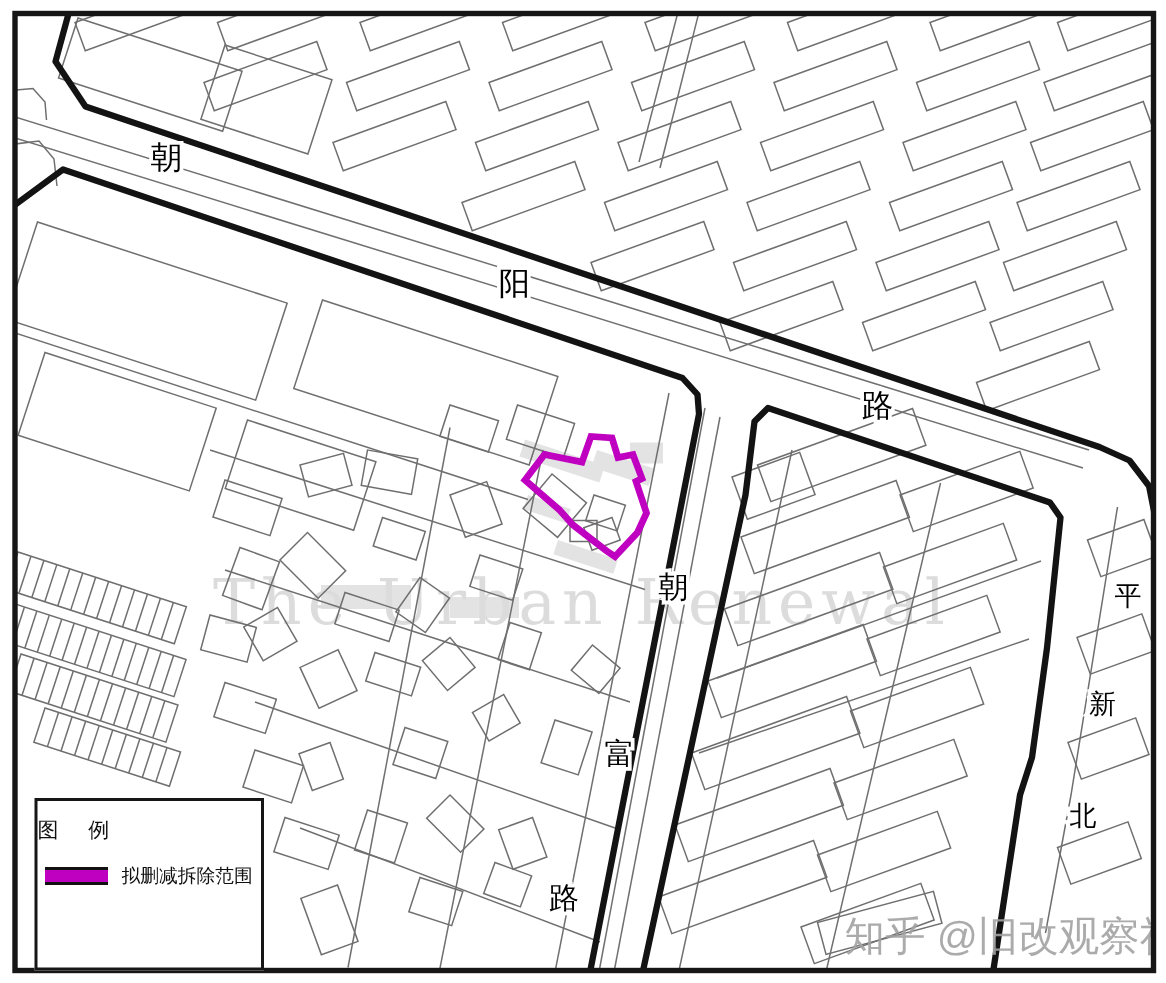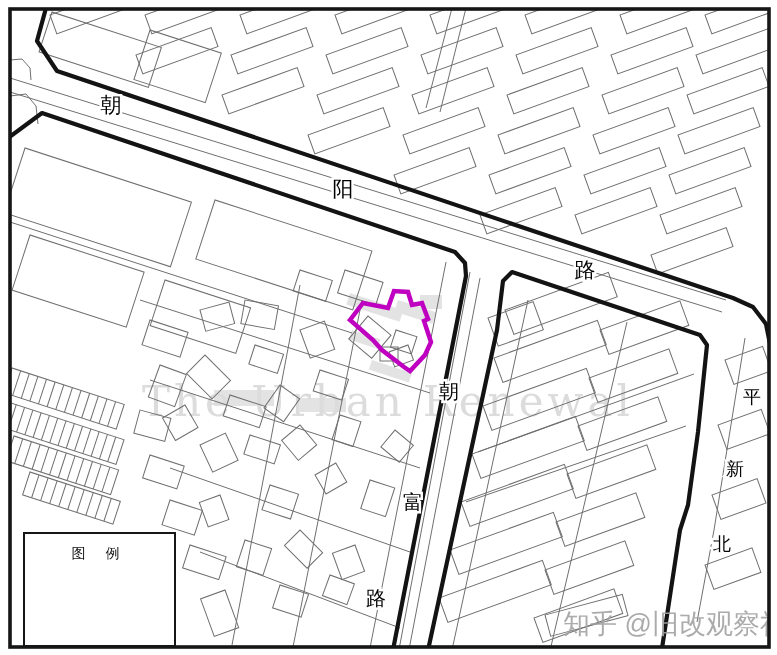--- a/index.html
+++ b/index.html
@@ -1,21 +1,21 @@
 <!DOCTYPE html>
 <html><head>
 <meta charset="utf-8">
 <style>
   html,body{margin:0;padding:0;background:#fff;width:777px;height:655px;overflow:hidden;
     font-family:"Liberation Sans",sans-serif;}
   #stage{position:relative;width:777px;height:655px;background:#fff;}
   #m{position:absolute;left:0;top:0;}
   #legend{position:absolute;left:23px;top:532px;width:153px;height:115px;background:#fff;
     border:2px solid #161616;box-sizing:border-box;}
-  #legend .t{text-align:center;margin-top:11px;font-size:14px;letter-spacing:8px;color:#111;}
+  #legend .t{text-align:left;margin-top:11px;font-size:14px;letter-spacing:8px;color:#111;}
   #legend .row{display:flex;align-items:center;margin:10px 0 0 5px;height:22px;}
   #legend .row .lab{font-size:12.5px;color:#111;margin-left:9px;white-space:nowrap;}
   #sw1{width:42px;height:12px;border-top:2px solid #111;border-bottom:2px solid #111;
     box-sizing:border-box;}
   #sw2{width:42px;height:24px;}
 </style>
 </head>
 <body>
 
 <div id="stage">
@@ -221,14 +221,18 @@
         <text x="752" y="403" text-anchor="middle" font-size="18" fill="#000" stroke="#fff" stroke-width="5" paint-order="stroke">平</text>
         <text x="735" y="475" text-anchor="middle" font-size="18" fill="#000" stroke="#fff" stroke-width="5" paint-order="stroke">新</text>
         <text x="722" y="550" text-anchor="middle" font-size="18" fill="#000" stroke="#fff" stroke-width="5" paint-order="stroke">北</text>
         <text x="563" y="633" fill="#a3a3a3" font-size="27" opacity="0.9">知乎 @旧改观察社</text>
       </g>
     <rect id="frame" x="10" y="9" width="759" height="638" fill="none" stroke="#161616" stroke-width="3.6"></rect>
   </svg>
 
   <div id="legend">
     <div class="t">图 例</div>
+    <div class="row">
+      <div id="sw1" style="background: rgb(192, 0, 192);"></div>
+      <span class="lab">拟删减拆除范围</span>
+    </div>
   </div>
 </div>
 
 </body></html>

